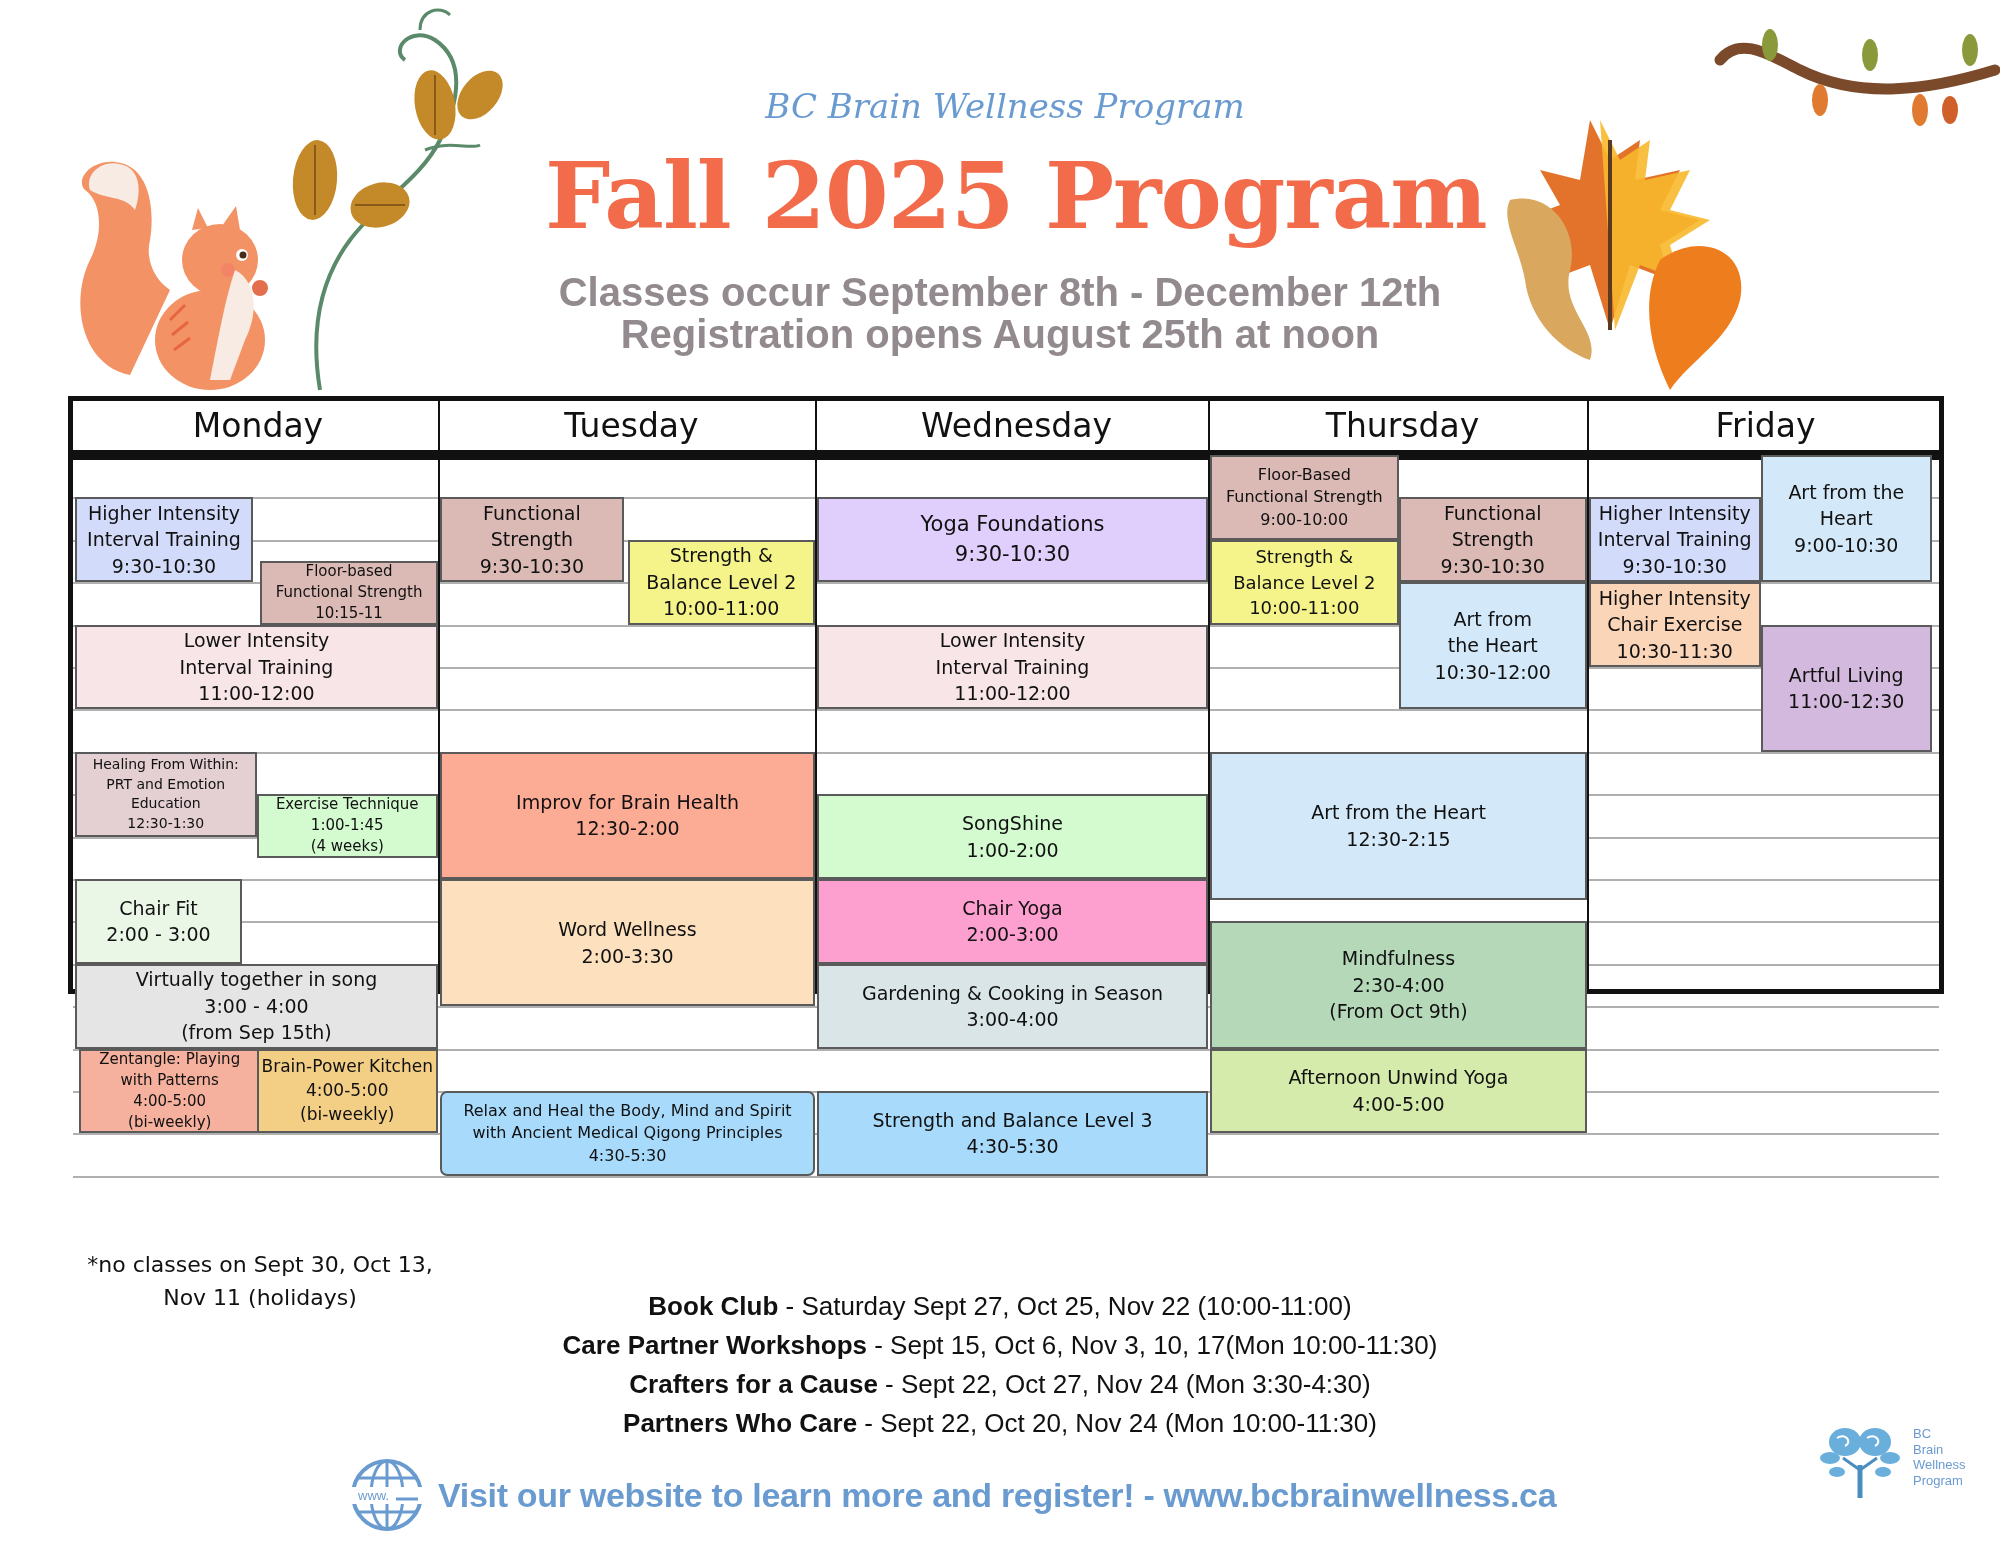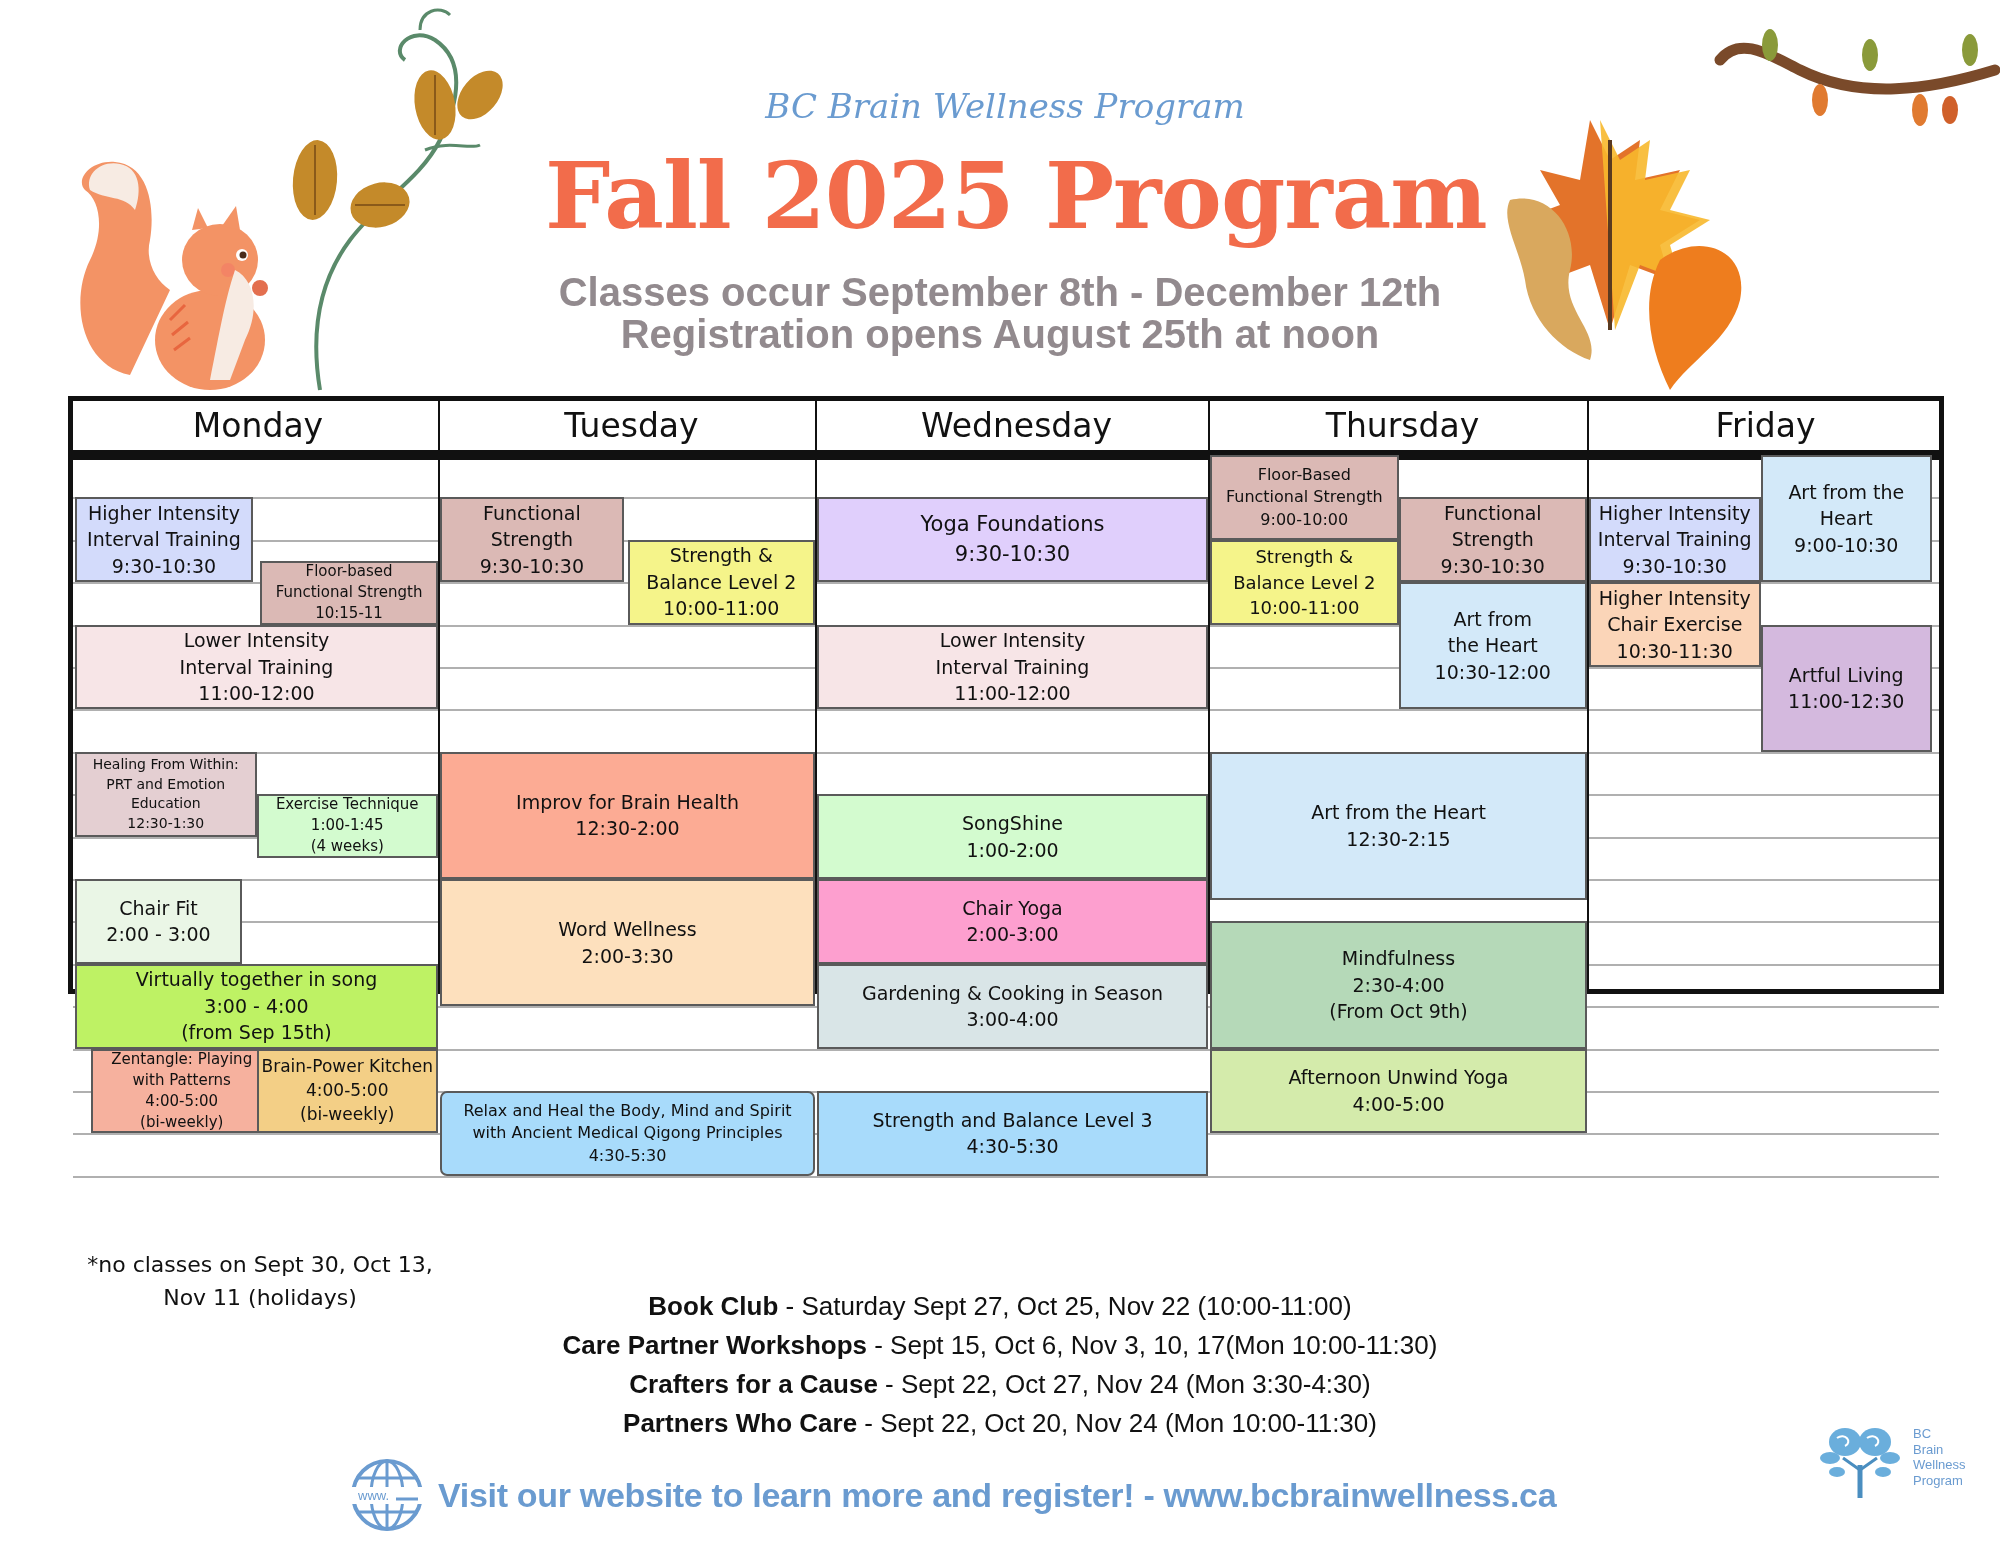--- a/index.html
+++ b/index.html
@@ -137,26 +137,26 @@
     </div>
     <div class="event" style="background: rgb(211, 251, 207); left: 183.5px; width: 181.5px; top: 393.2px; height: 63.6px; font-size: 15px;">
       <span class="t">Exercise Technique</span>
       <span class="t">1:00-1:45</span>
       <span class="t">(4 weeks)</span>
     </div>
     <div class="event" style="background: rgb(234, 246, 230); left: 2px; width: 166.98px; top: 478px; height: 84.8px; font-size: 19px;">
       <span class="t">Chair Fit</span>
       <span class="t">2:00 - 3:00</span>
     </div>
-    <div class="event" style="background: #bef264; left: 2px; width: 363px; top: 562.8px; height: 84.8px; font-size: 19px;">
+    <div class="event" style="background: #e5e5e5; left: 2px; width: 363px; top: 562.8px; height: 84.8px; font-size: 19px;">
       <span class="t">Virtually together in song</span>
       <span class="t">3:00 - 4:00</span>
       <span class="t">(from Sep 15th)</span>
     </div>
-    <div class="event" style="background: rgb(246, 177, 158); left: 18px; width: 181.5px; top: 647.6px; height: 84.8px; font-size: 15px; text-align: right;">
+    <div class="event" style="background: rgb(246, 177, 158); left: 6px; width: 181.5px; top: 647.6px; height: 84.8px; font-size: 15px; text-align: right;">
       <span class="t">Zentangle: Playing</span>
       <span class="t">with Patterns</span>
       <span class="t">4:00-5:00</span>
       <span class="t">(bi-weekly)</span>
     </div>
     <div class="event" style="background: rgb(243, 207, 134); left: 183.5px; width: 181.5px; top: 647.6px; height: 84.8px; font-size: 17px;">
       <span class="t">Brain-Power Kitchen</span>
       <span class="t">4:00-5:00</span>
       <span class="t">(bi-weekly)</span>
     </div>

